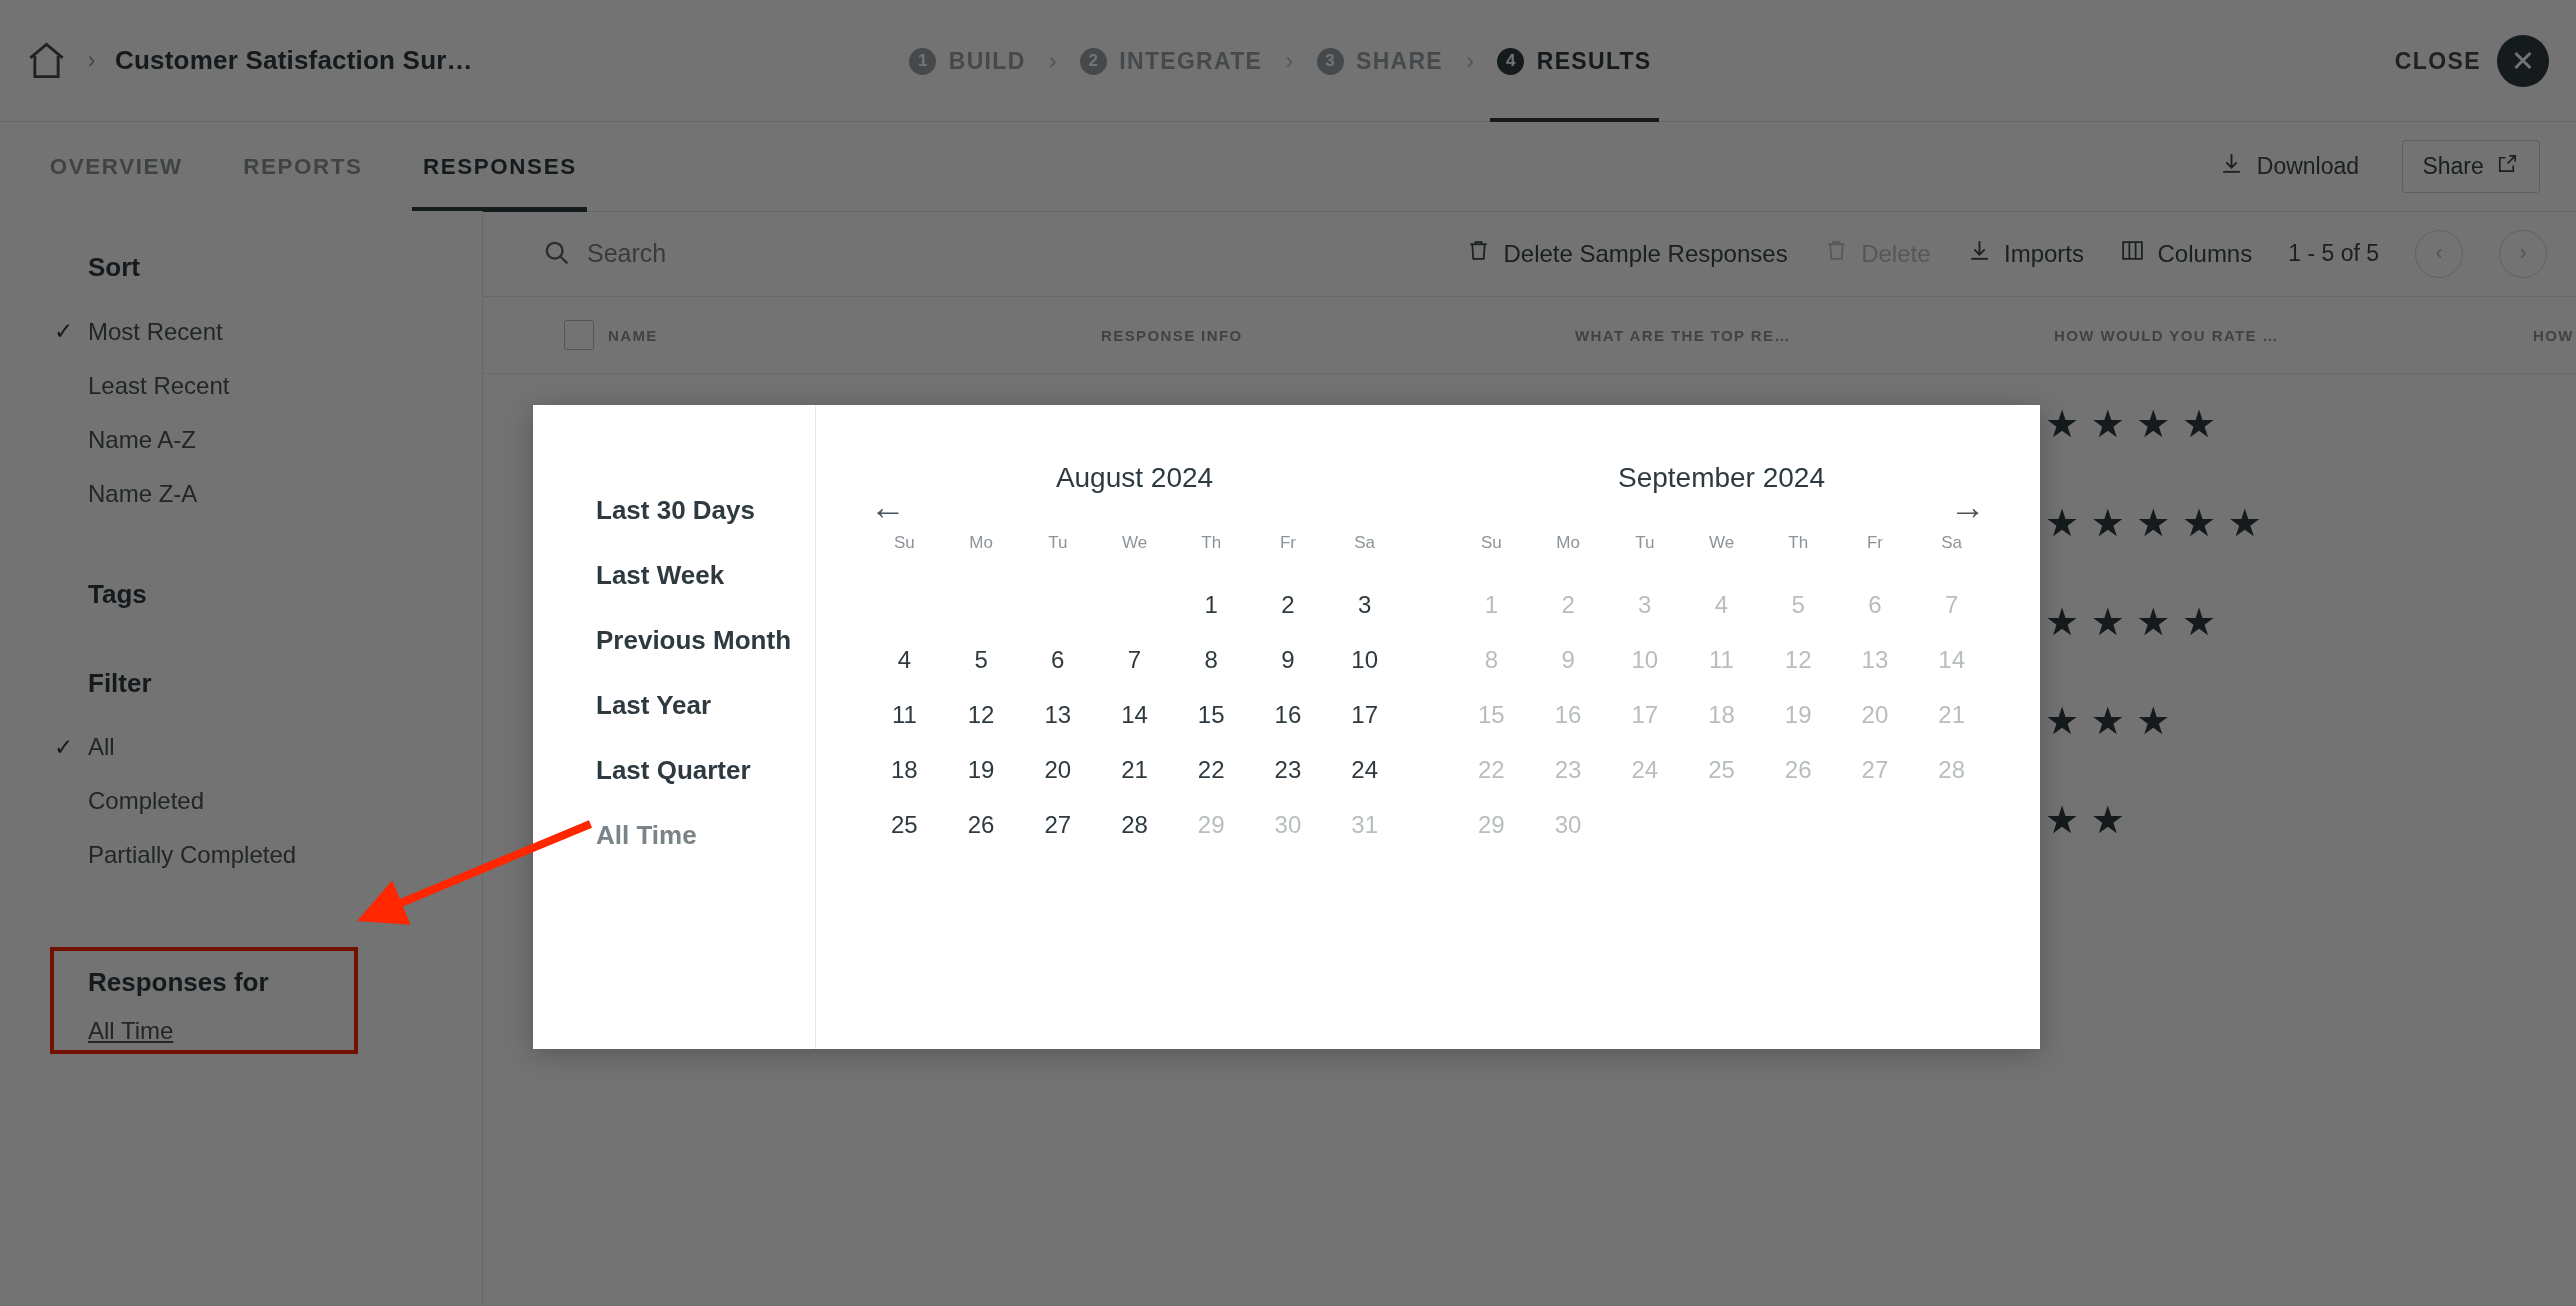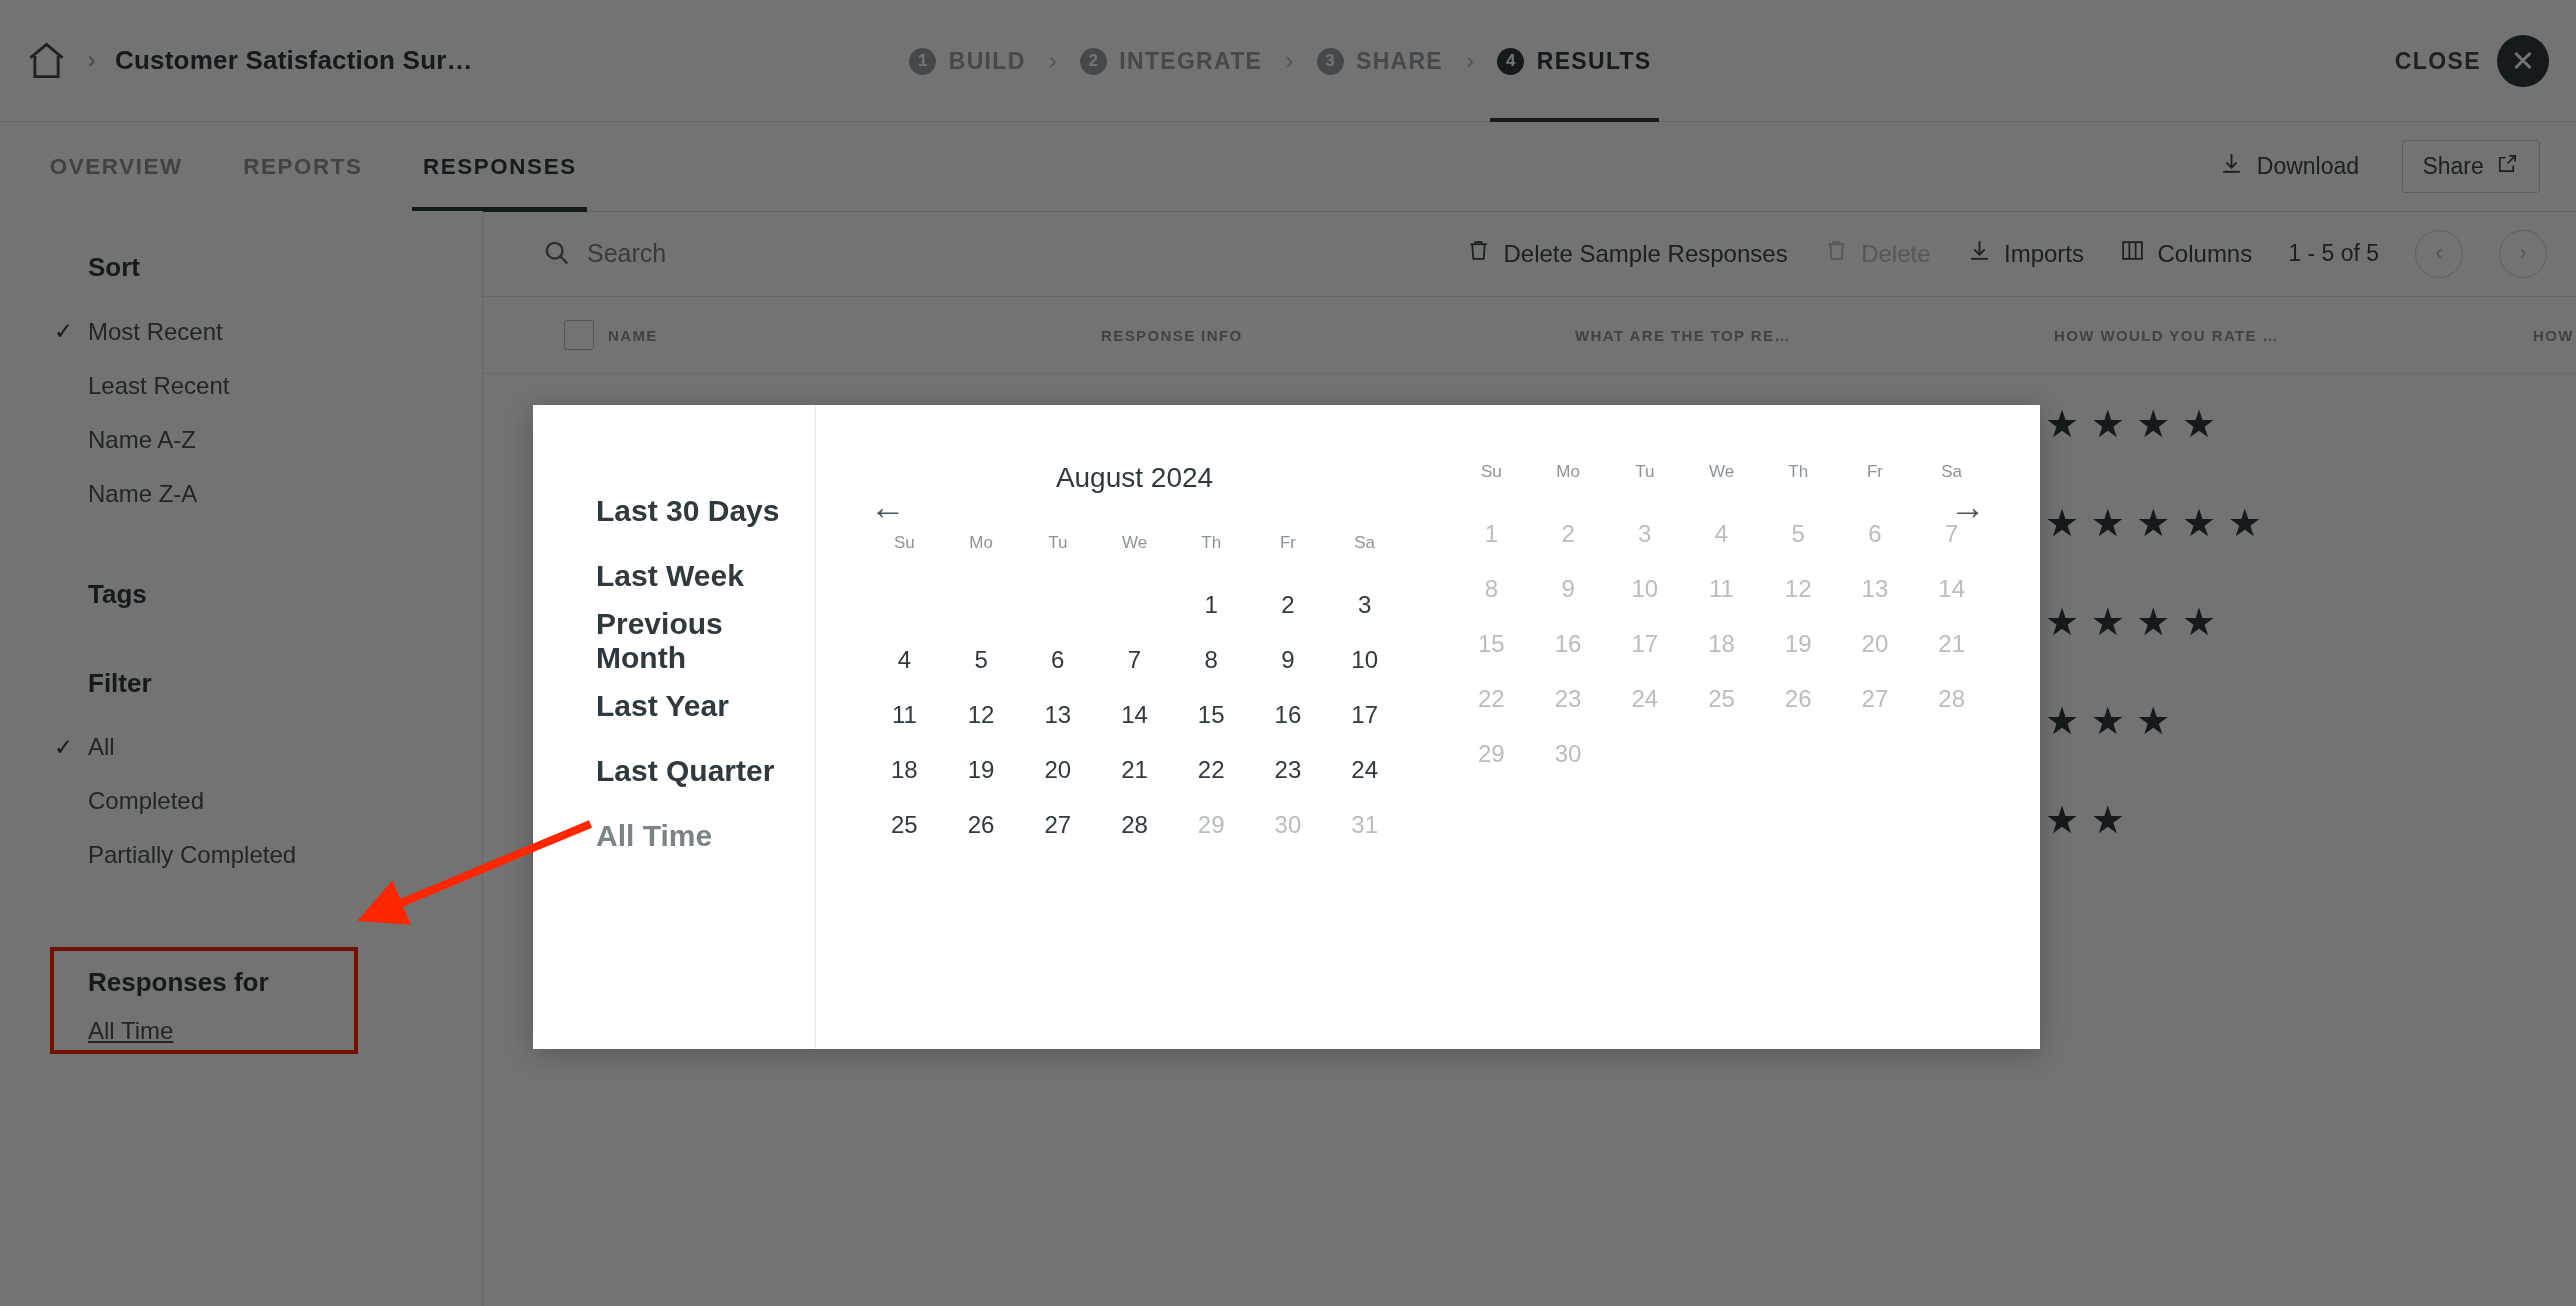--- a/index.html
+++ b/index.html
@@ -125,21 +125,21 @@
     position: absolute; inset: 0; background: rgba(0,0,0,0.55);
   }
 
   
   .picker {
     position: absolute; left: 533px; top: 405px; width: 1507px; height: 644px;
     background: #fff; display: flex; box-shadow: 0 5.4px 27px rgba(0,0,0,.25);
   }
   .presets { width: 313px; border-right: 0.9px solid #e6e6e6; padding-top: 73px; }
   .preset {
-    font-size: 30px; color: #2f3a40; font-weight: 600; height: 65px; display: flex; align-items: center; padding-left: 63px;
+    font-size: 26px; color: #2f3a40; font-weight: 600; height: 65px; display: flex; align-items: center; padding-left: 63px;
   }
   .preset.muted { color: #7a8388; }
   .cal-wrap { flex: 1; display: flex; padding: 57px 50px 0 50px; gap: 50px; position: relative; }
   .arrow-l { position: absolute; left: 54px; top: 81px; font-size: 36px; color: #4a545a; }
   .arrow-r { position: absolute; right: 54px; top: 81px; font-size: 36px; color: #4a545a; }
   .cal { width: 537px; }
   .cal-title { text-align: center; font-size: 28px; color: #2f3a40; margin-bottom: 39px; }
   .dow-row, .week { display: grid; grid-template-columns: repeat(7, 1fr); }
   .dow { text-align: center; font-size: 17px; color: #8d9499; padding-bottom: 25px; }
   .day { text-align: center; font-size: 24px; color: #2f3a40; padding: 13.4px 0; }
@@ -438,20 +438,21 @@
             <div class="day">27</div>
             <div class="day">28</div>
             <div class="day dim">29</div>
             <div class="day dim">30</div>
             <div class="day dim">31</div>
           </div>
         </div>
       </div>
 
       <div class="cal">
+        <div class="cal-title">September 2024</div>
         <div class="dow-row">
           <div class="dow">Su</div>
           <div class="dow">Mo</div>
           <div class="dow">Tu</div>
           <div class="dow">We</div>
           <div class="dow">Th</div>
           <div class="dow">Fr</div>
           <div class="dow">Sa</div>
         </div>
         <div>

